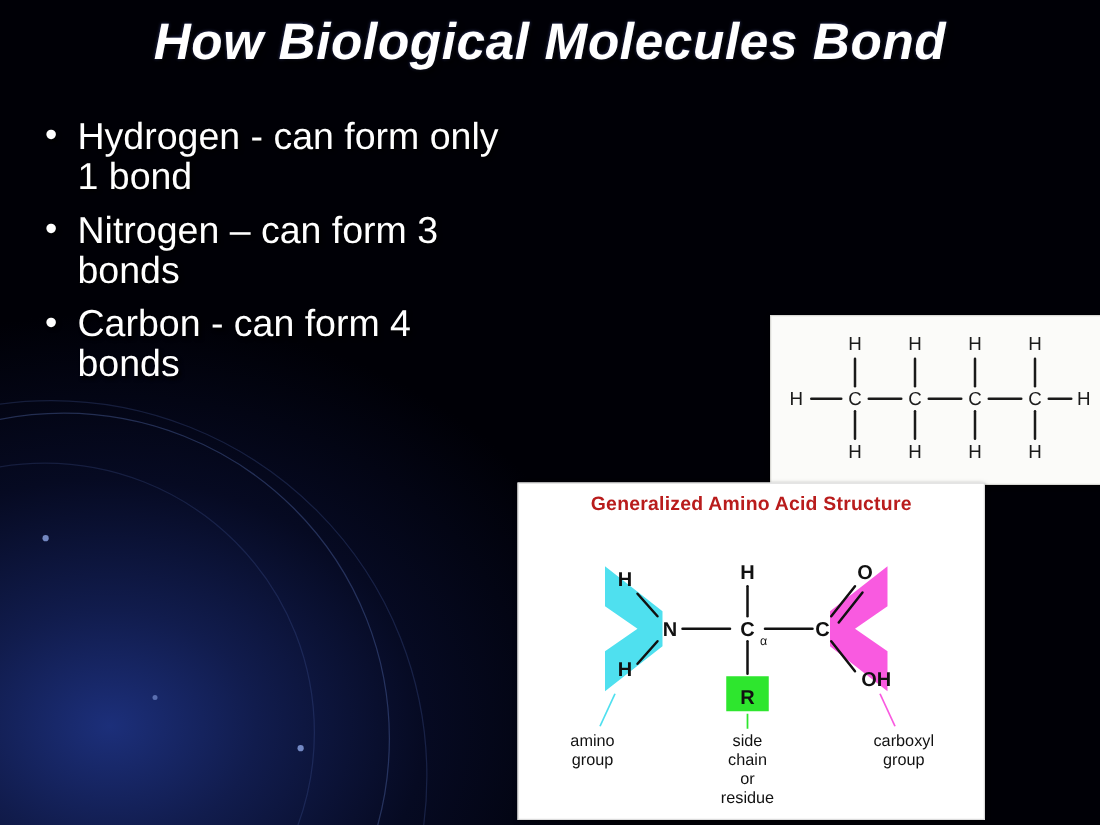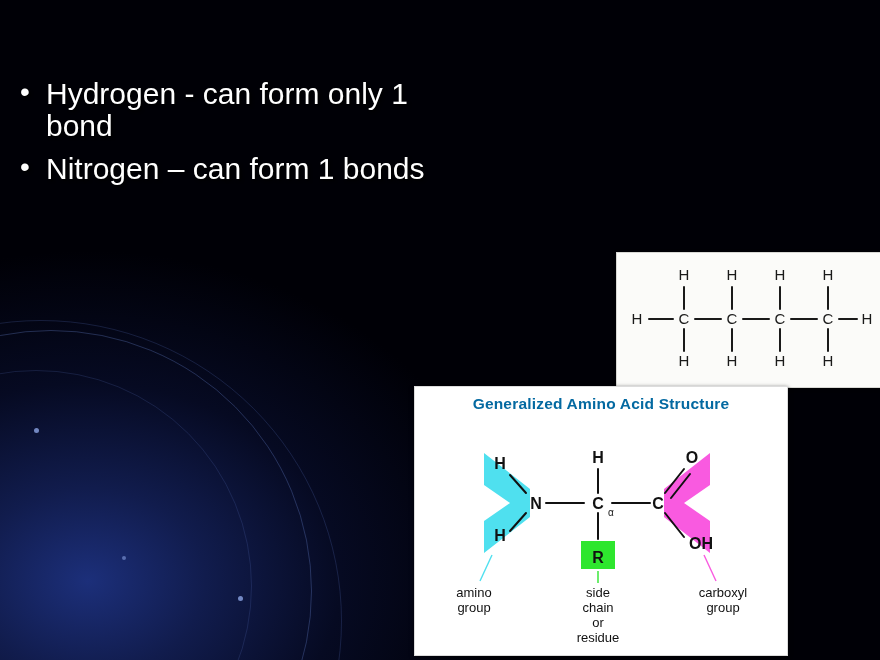--- a/index.html
+++ b/index.html
@@ -61,21 +61,21 @@
     color: #ffffff;
     font-size: 30px;
     line-height: 1.08;
     text-shadow: 2px 2px 3px rgba(0,0,0,0.95);
   }
   .col-left { left: 12px; top: 78px; width: 420px; }
   .col-right { left: 446px; top: 78px; width: 400px; }
 
   ul.bullets {
     list-style: none;
-    margin: 0;
+    margin: 16px;
     padding: 0;
   }
   ul.bullets > li {
     position: relative;
     padding-left: 34px;
     margin-bottom: 10px;
   }
   ul.bullets > li::before {
     content: "\2022";
     position: absolute;
@@ -106,43 +106,45 @@
     width: 372px;
     height: 268px;
     background: #ffffff;
     border: 1px solid #dcdcdc;
     box-shadow: 0 1px 4px rgba(0,0,0,0.6);
   }
   .amino-title {
     text-align: center;
     font-size: 15.5px;
     font-weight: bold;
-    color: #0369a1;
+    color: #b91c1c;
     padding-top: 8px;
     letter-spacing: 0.2px;
   }
   .img-amino svg { display: block; margin: 0 auto; }
 </style>
 </head>
 <body>
 
 <div class="slide">
 
   <div class="swoosh s1"></div>
   <div class="swoosh s2"></div>
   <div class="swoosh s3"></div>
   <div class="dot d1"></div>
   <div class="dot d2"></div>
   <div class="dot d3"></div>
 
+  <div class="title">How Biological Molecules Bond</div>
 
   <div class="col col-left">
     <ul class="bullets">
       <li>Hydrogen - can form only 1 bond</li>
-      <li>Nitrogen – can form 1 bonds</li>
+      <li>Nitrogen – can form 3 bonds</li>
+      <li>Carbon - can form 4 bonds</li>
     </ul>
   </div>
 
 
   <div class="img-alkane">
     <svg width="262" height="132" viewBox="0 0 262 132" xmlns="http://www.w3.org/2000/svg">
       <g stroke="#1a1a1a" stroke-width="2" stroke-linecap="round">
 
         <line x1="32" y1="66" x2="56" y2="66"></line>
         <line x1="78" y1="66" x2="104" y2="66"></line>

